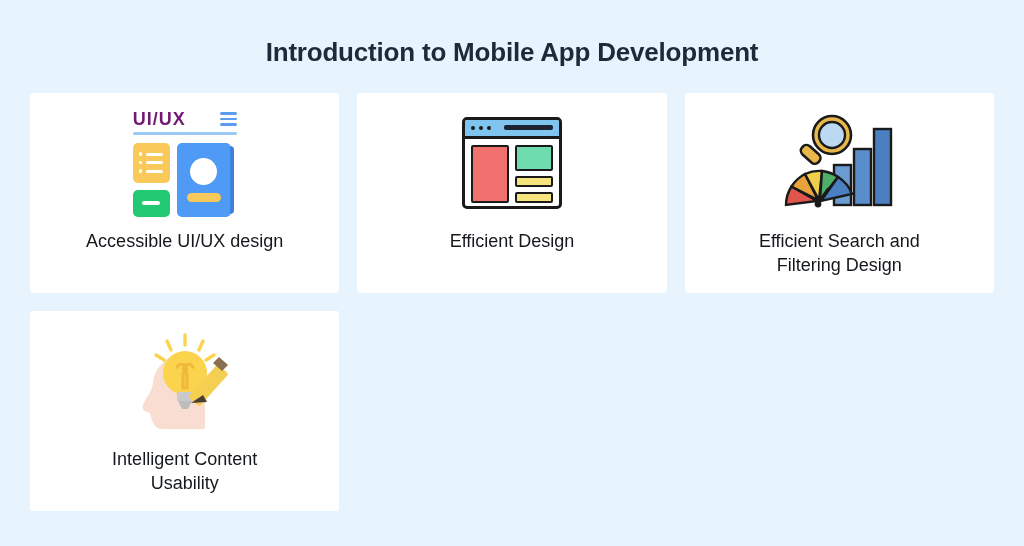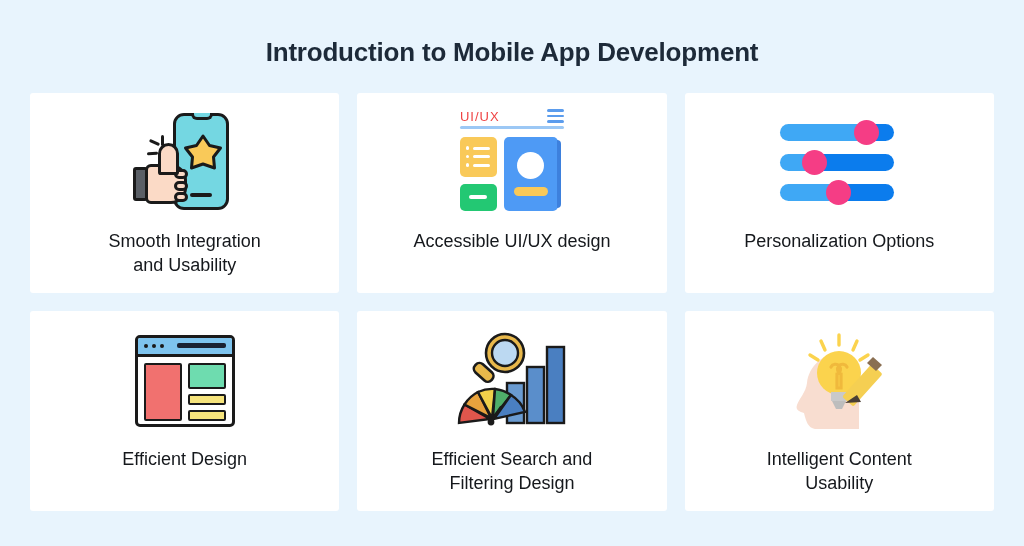--- a/index.html
+++ b/index.html
@@ -109,21 +109,21 @@
   .sp2 { left: 24px; top: 30px; width: 11px; height: 3px; transform: rotate(25deg); }
   .sp3 { left: 22px; top: 41px; width: 11px; height: 3px; transform: rotate(-4deg); }
 
   
   .ic2 { width: 118px; height: 108px; position: relative; }
   .uiux-row {
     display: flex; align-items: center; justify-content: space-between;
     width: 104px; margin-left: 7px; margin-bottom: 2px;
   }
   .uiux-text {
-    font-size: 13px; font-weight: normal; color: #ef4444; letter-spacing: 1px;
+    font-size: 18px; font-weight: bold; color: #701a75; letter-spacing: 1px;
   }
   .burger { display: flex; flex-direction: column; gap: 3px; }
   .burger span { display: block; width: 17px; height: 2.6px; background: #5b9ced; border-radius: 2px; }
   .uiux-rule { width: 104px; height: 3px; background: #9cc8f5; margin-left: 7px; border-radius: 2px; }
   .uiux-body { display: flex; gap: 7px; margin-top: 8px; margin-left: 7px; }
   .uiux-left { display: flex; flex-direction: column; gap: 7px; }
   .card-yellow {
     width: 37px; height: 40px; background: #f9c959; border-radius: 5px;
     display: flex; flex-direction: column; justify-content: center; gap: 5px; padding-left: 6px;
   }
@@ -170,43 +170,20 @@
 </style>
 </head>
 <body>
 
 <div class="page">
 
   <h1 class="page-title">Introduction to Mobile App Development</h1>
 
   <div class="grid">
 
-    <div class="card">
-      <div class="icon-wrap">
-        <div class="ic1">
-          <div class="ph-body"></div>
-          <div class="ph-notch"></div>
-          <div class="ph-home"></div>
-          <svg class="star" width="40" height="38" viewBox="0 0 40 38">
-            <path d="M20 3 L26.5 12.5 L37.5 15 L30.5 24 L31.5 35 L20 31 L8.5 35 L9.5 24 L2.5 15 L13.5 12.5 Z" fill="#f9c959" stroke="#1a1a1a" stroke-width="3" stroke-linejoin="round"></path>
-          </svg>
-          <div class="spark sp1"></div>
-          <div class="spark sp2"></div>
-          <div class="spark sp3"></div>
-          <div class="hand-cuff"></div>
-          <div class="hand-palm"></div>
-          <div class="knuck k1"></div>
-          <div class="knuck k2"></div>
-          <div class="knuck k3"></div>
-          <div class="thumb"></div>
-        </div>
-      </div>
-      <div class="card-label">Smooth Integration
-and Usability</div>
-    </div>
 
     <div class="card">
       <div class="icon-wrap">
         <div class="ic2">
           <div class="uiux-row">
             <span class="uiux-text">UI/UX</span>
             <span class="burger">
               <span></span>
                 <span></span>
                 <span></span>
@@ -236,42 +213,20 @@
             <div class="card-blue">
               <span class="b-circle"></span>
               <span class="b-pill"></span>
             </div>
           </div>
         </div>
       </div>
       <div class="card-label">Accessible UI/UX design</div>
     </div>
 
-    <div class="card">
-      <div class="icon-wrap">
-        <div class="ic3">
-          <div class="slider">
-            <span class="s-track-l" style="width:76%"></span>
-            <span class="s-track-r" style="width:30%"></span>
-            <span class="s-knob" style="left:65%"></span>
-          </div>
-          <div class="slider">
-            <span class="s-track-l" style="width:34%"></span>
-            <span class="s-track-r" style="width:70%"></span>
-            <span class="s-knob" style="left:19%"></span>
-          </div>
-          <div class="slider">
-            <span class="s-track-l" style="width:55%"></span>
-            <span class="s-track-r" style="width:52%"></span>
-            <span class="s-knob" style="left:40%"></span>
-          </div>
-        </div>
-      </div>
-      <div class="card-label">Personalization Options</div>
-    </div>
 
     <div class="card">
       <div class="icon-wrap">
         <div class="ic4">
           <div class="br-head">
             <span class="br-dot"></span>
               <span class="br-dot"></span>
               <span class="br-dot"></span>
             <span class="br-url"></span>
           </div>

